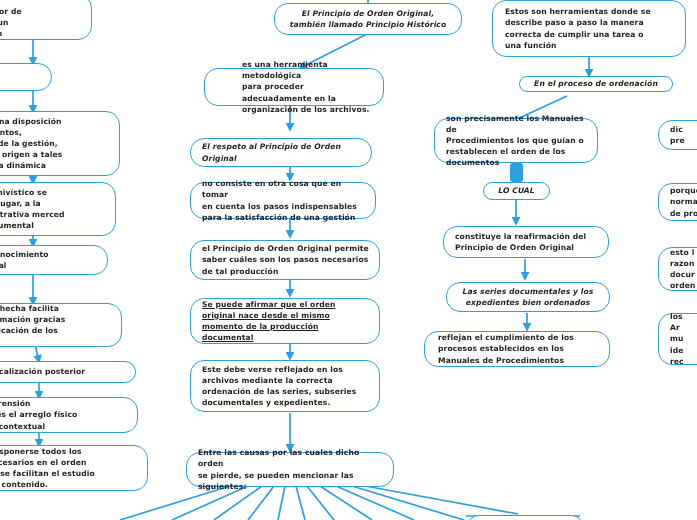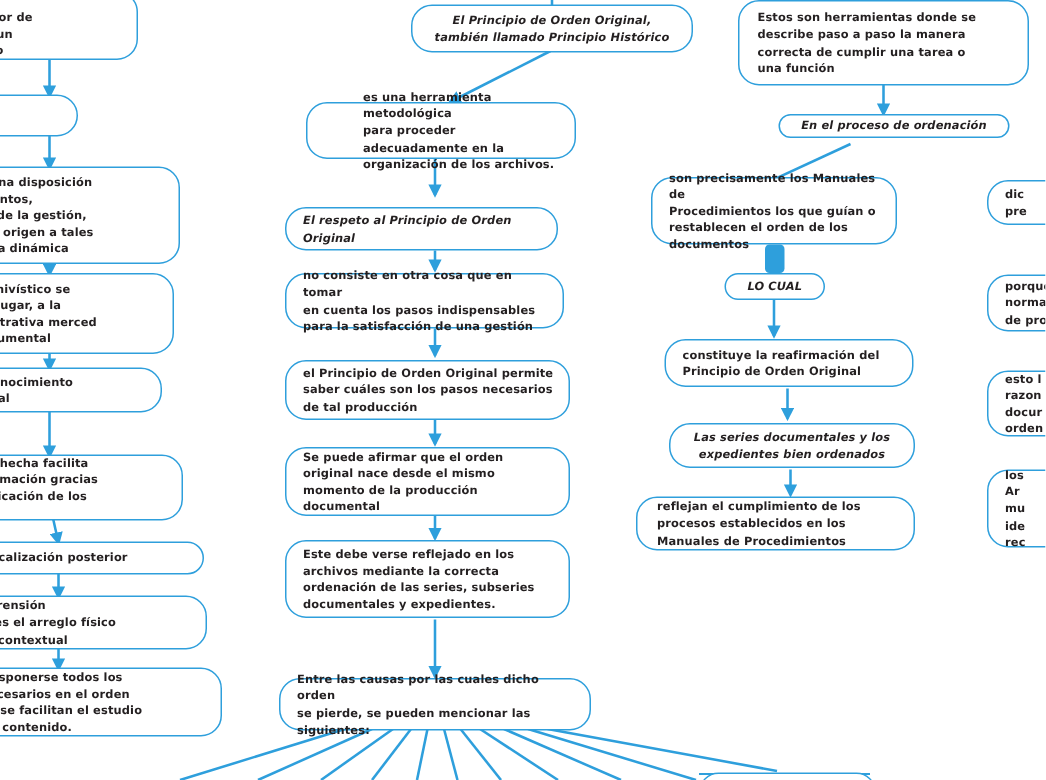--- a/index.html
+++ b/index.html
@@ -195,21 +195,21 @@
 en cuenta los pasos indispensables
 para la satisfacción de una gestión</span>
   </div>
 
   <div class="node" style="left:190px; top:240px; width:190px; height:40px;">
     <span class="txt">el Principio de Orden Original permite
 saber cuáles son los pasos necesarios
 de tal producción</span>
   </div>
 
-  <div class="node" style="left:190px; top:298px; width:190px; height:46px;">
+  <div class="node" style="left:190px; top:298px; width:190px; height:46px;text-decoration:underline;">
     <span class="txt">Se puede afirmar que el orden
 original nace desde el mismo
 momento de la producción
 documental</span>
   </div>
 
   <div class="node" style="left:190px; top:360px; width:190px; height:52px;">
     <span class="txt">Este debe verse reflejado en los
 archivos mediante la correcta
 ordenación de las series, subseries

